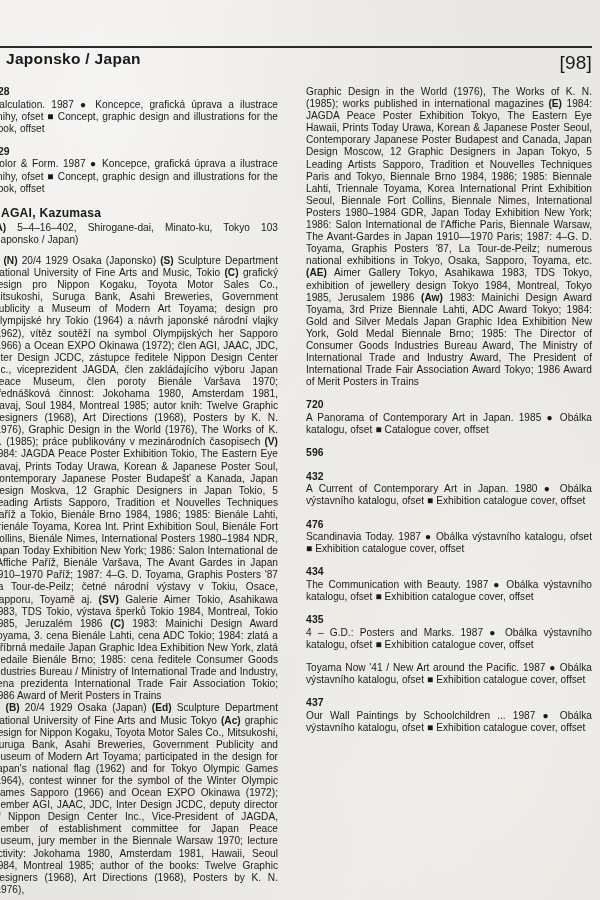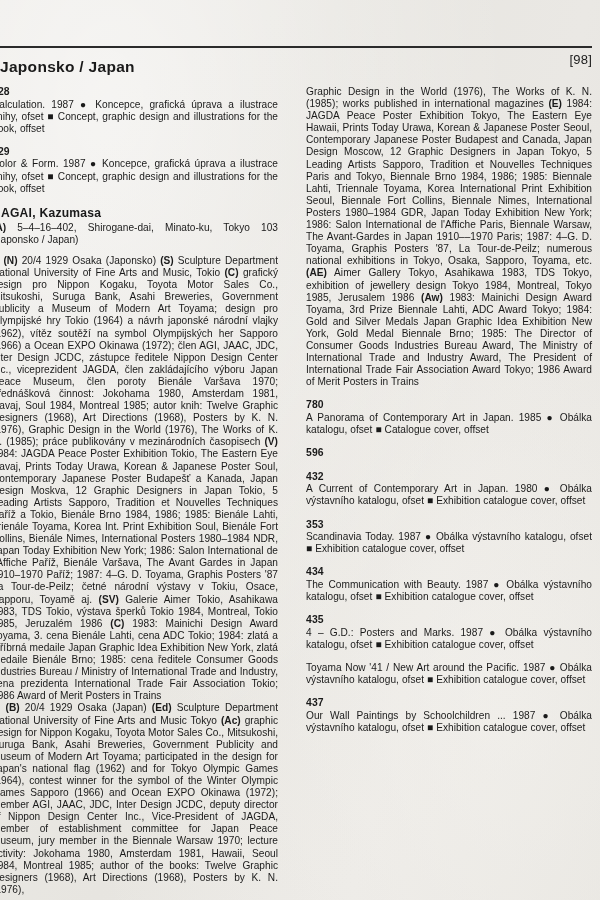--- a/index.html
+++ b/index.html
@@ -44,31 +44,32 @@
     position: absolute;
     left: 0;
     right: 0;
     top: 0;
     height: 2px;
     background: #2b2b2b;
   }
   .header-title {
     position: absolute;
     left: 0;
-    top: 12px;
+    top: 4px;
     font-size: 15.5px;
     font-weight: bold;
     letter-spacing: 0.3px;
     white-space: nowrap;
+    padding-left: 6px;
   }
   .header-pageno {
     position: absolute;
     right: 0;
     top: 6px;
-    font-size: 13px;
+    font-size: 19px;
     font-weight: normal;
     letter-spacing: 0.2px;
     text-align: right;
   }
 
   
   .col {
     position: absolute;
     top: 86px;
     width: 286px;
@@ -159,35 +160,35 @@
 
   </div>
 
   <div class="col col-right">
 
     <div class="bio">Graphic Design in the World (1976), The Works of K. N. (1985); works published in international magazines <b>(E)</b> 1984: JAGDA Peace Poster Exhibition Tokyo, The Eastern Eye Hawaii, Prints Today Urawa, Korean &amp; Japanese Poster Seoul, Contemporary Japanese Poster Budapest and Canada, Japan Design Moscow, 12 Graphic Designers in Japan Tokyo, 5 Leading Artists Sapporo, Tradition et Nouvelles Techniques Paris and Tokyo, Biennale Brno 1984, 1986; 1985: Biennale Lahti, Triennale Toyama, Korea International Print Exhibition Seoul, Biennale Fort Collins, Biennale Nimes, International Posters 1980–1984 GDR, Japan Today Exhibition New York; 1986: Salon International de l'Affiche Paris, Biennale Warsaw, The Avant-Gardes in Japan 1910––1970 Paris; 1987: 4–G. D. Toyama, Graphis Posters '87, La Tour-de-Peilz; numerous national exhibitions in Tokyo, Osaka, Sapporo, Toyama, etc. <b>(AE)</b> Aimer Gallery Tokyo, Asahikawa 1983, TDS Tokyo, exhibition of jewellery design Tokyo 1984, Montreal, Tokyo 1985, Jerusalem 1986 <b>(Aw)</b> 1983: Mainichi Design Award Toyama, 3rd Prize Biennale Lahti, ADC Award Tokyo; 1984: Gold and Silver Medals Japan Graphic Idea Exhibition New York, Gold Medal Biennale Brno; 1985: The Director of Consumer Goods Industries Bureau Award, The Ministry of International Trade and Industry Award, The President of International Trade Fair Association Award Tokyo; 1986 Award of Merit Posters in Trains</div>
 
     <div class="gap-md"></div>
 
     <div class="entry">
-      <span class="num">780</span>
+      <span class="num">720</span>
       <span class="body">A Panorama of Contemporary Art in Japan. 1985 ● Obálka katalogu, ofset ■ Catalogue cover, offset</span>
     </div>
 
     <div class="entry">
       <span class="num">596</span>
     </div>
 
     <div class="entry">
       <span class="num">432</span>
       <span class="body">A Current of Contemporary Art in Japan. 1980 ● Obálka výstavního katalogu, ofset ■ Exhibition catalogue cover, offset</span>
     </div>
 
     <div class="entry">
-      <span class="num">353</span>
+      <span class="num">476</span>
       <span class="body">Scandinavia Today. 1987 ● Obálka výstavního katalogu, ofset ■ Exhibition catalogue cover, offset</span>
     </div>
 
     <div class="entry">
       <span class="num">434</span>
       <span class="body">The Communication with Beauty. 1987 ● Obálka výstavního katalogu, ofset ■ Exhibition catalogue cover, offset</span>
     </div>
 
     <div class="entry">
       <span class="num">435</span>

